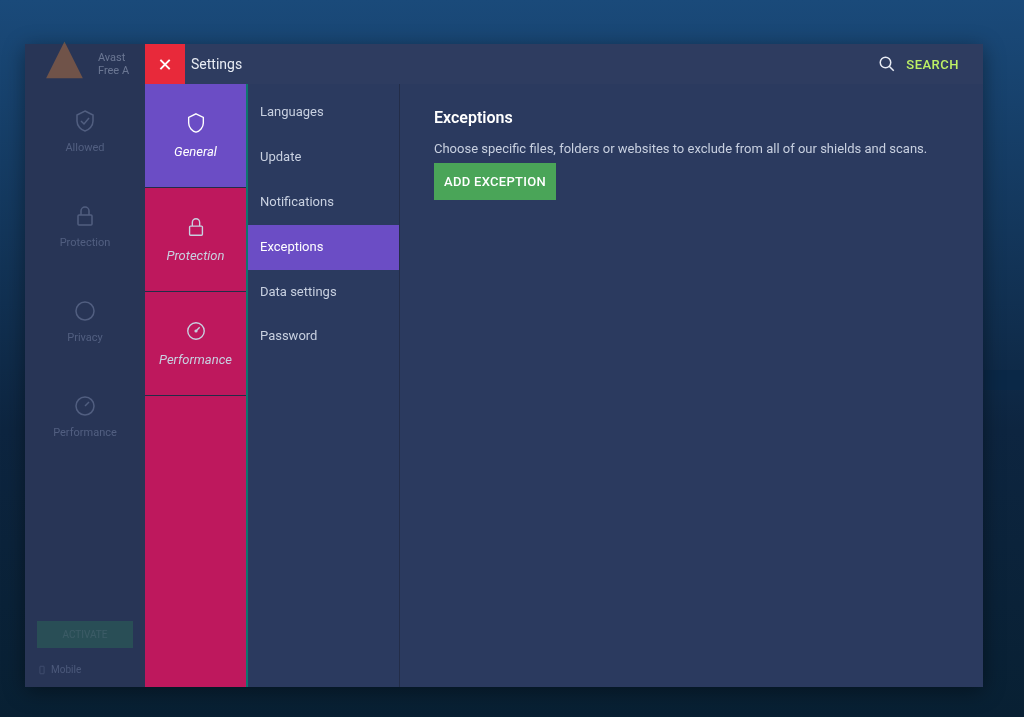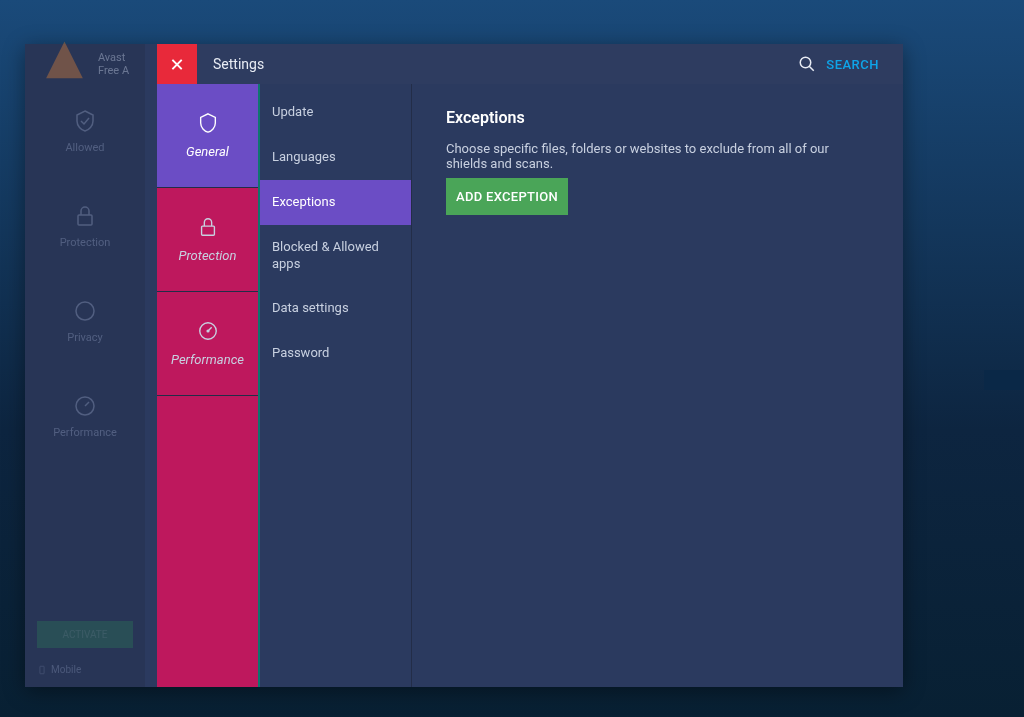--- a/index.html
+++ b/index.html
@@ -28,26 +28,25 @@
       right: 0;
       top: 370px;
       width: 40px;
       height: 20px;
       background: #0a2847;
     }
     .main-window {
       position: absolute;
       top: 44px;
       left: 25px;
-      width: 878px;
+      width: 958px;
       height: 643px;
       background: #2b3a5f;
       display: flex;
       box-shadow: 0 4px 20px rgba(0,0,0,0.4);
-      gap: 12px;
     }
     .dim-sidebar {
       width: 120px;
       background: #252f4a;
       opacity: 0.4;
       display: flex;
       flex-direction: column;
     }
     .dim-logo {
       height: 40px;
@@ -106,30 +105,30 @@
       background: #e8293a;
       display: flex;
       align-items: center;
       justify-content: center;
       color: #fff;
       font-size: 18px;
       cursor: pointer;
     }
     .settings-title {
       flex: 1;
-      padding-left: 16px;
+      padding-left: 6px;
       color: #e8ecf4;
       font-size: 14px;
     }
     .search-btn {
       display: flex;
       align-items: center;
       gap: 10px;
       padding: 0 24px;
-      color: #0ea5e9;
+      color: #bef264;
       font-size: 13px;
       font-weight: 500;
       letter-spacing: 0.5px;
       cursor: pointer;
     }
     .search-btn svg {
       width: 18px;
       height: 18px;
     }
     .settings-body {
@@ -293,24 +292,24 @@
           <svg viewBox="0 0 24 24" fill="none" stroke="#c8d0e0" stroke-width="1.5">
               <circle cx="12" cy="12" r="9"></circle>
               <path d="M12 12 L16 8"></path>
               <circle cx="12" cy="12" r="1" fill="#c8d0e0"></circle>
             </svg>
           <span>Performance</span>
         </div>
       </div>
 
       <div class="sub-sidebar">
+        <div class="sub-item"><span>Languages</span></div>
         <div class="sub-item"><span>Update</span></div>
-        <div class="sub-item"><span>Languages</span></div>
+        <div class="sub-item"><span>Notifications</span></div>
         <div class="sub-item active"><span>Exceptions</span></div>
-        <div class="sub-item"><span>Blocked &amp; Allowed apps</span></div>
         <div class="sub-item"><span>Data settings</span></div>
         <div class="sub-item"><span>Password</span></div>
       </div>
 
       <div class="content-area">
         <div class="content-title">Exceptions</div>
         <div class="content-desc">Choose specific files, folders or websites to exclude from all of our shields and scans.</div>
         <button class="add-btn">
           <span>ADD EXCEPTION</span>
         </button>

